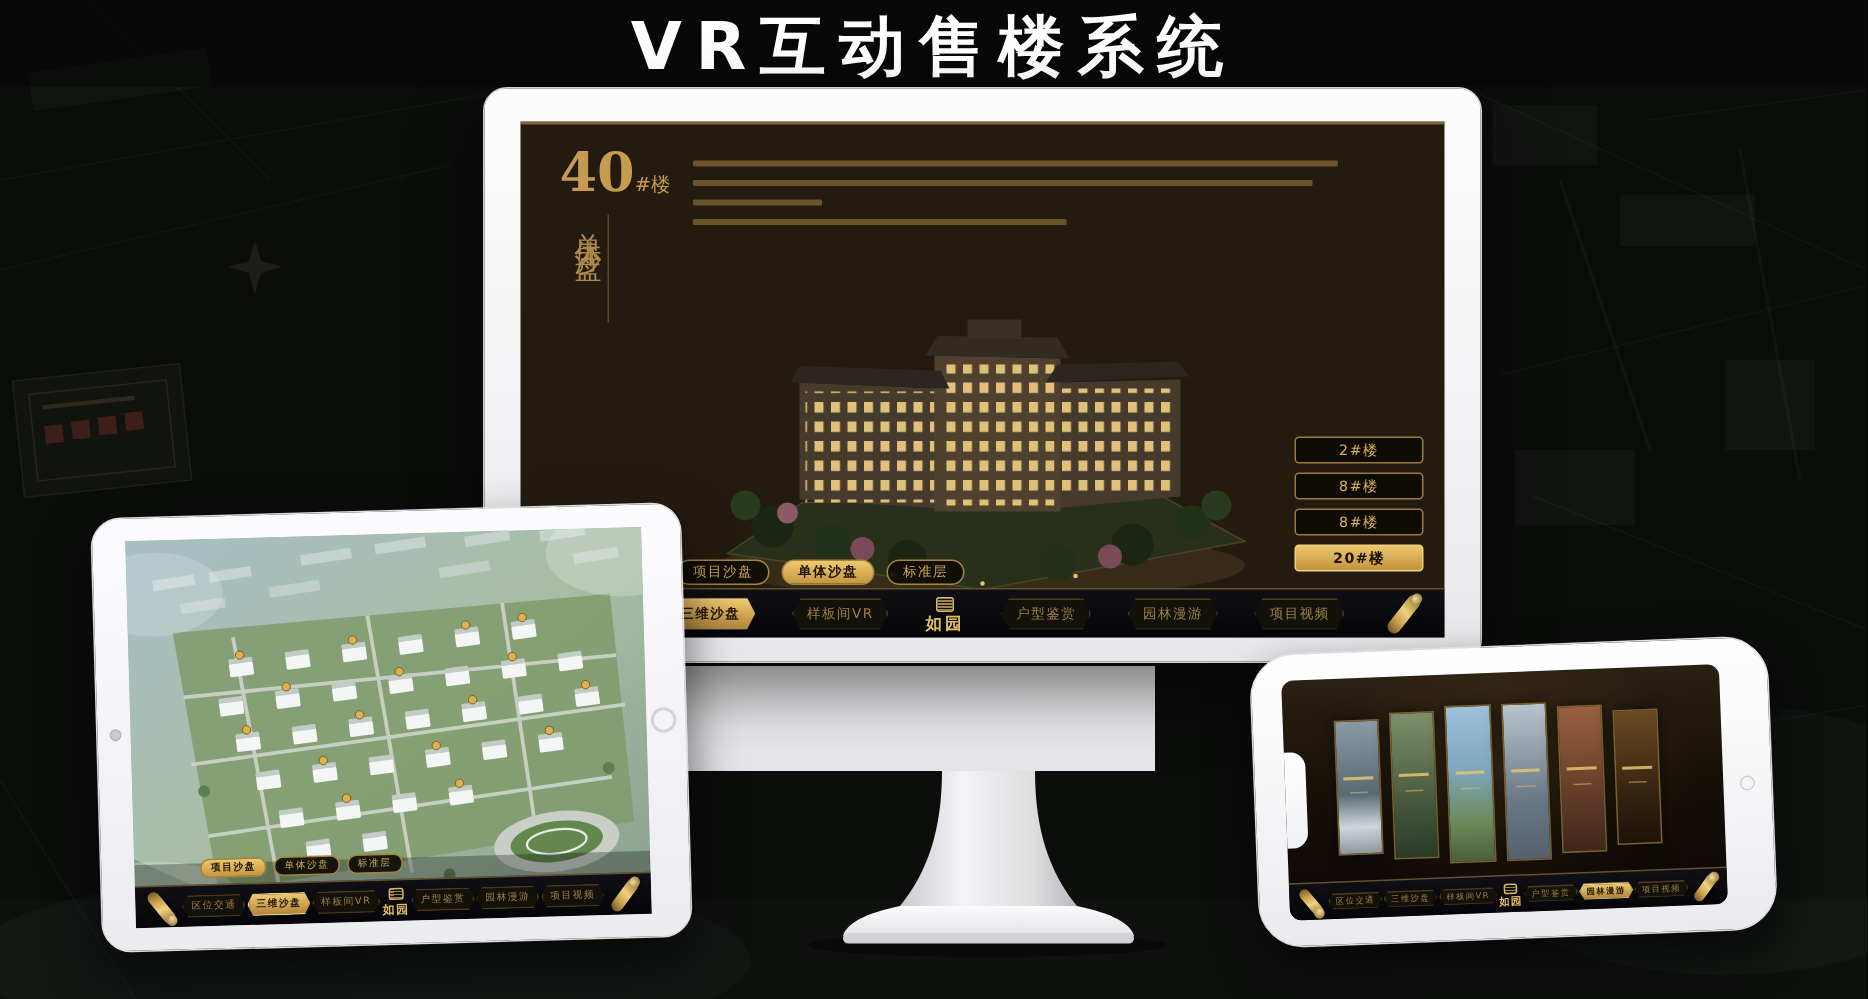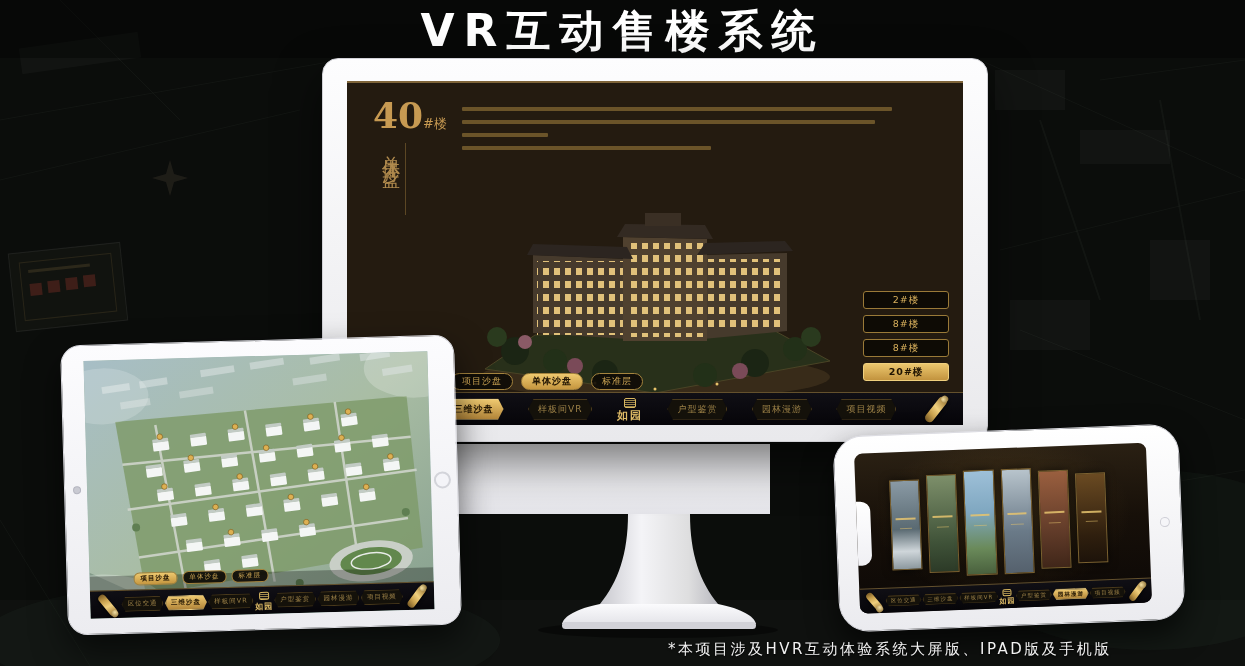--- a/index.html
+++ b/index.html
@@ -425,14 +425,13 @@
         </div>
         <div class="gitem">户型鉴赏</div>
         <div class="gitem sel">园林漫游</div>
         <div class="gitem">项目视频</div>
         <div class="gscroll"></div>
       </div>
     </div>
     <div class="p-notch"></div>
   </div>
 
-  <div class="footnote">*本项目涉及HVR互动体验系统大屏版、IPAD版及手机版</div>
 </div>
 
 </body></html>

